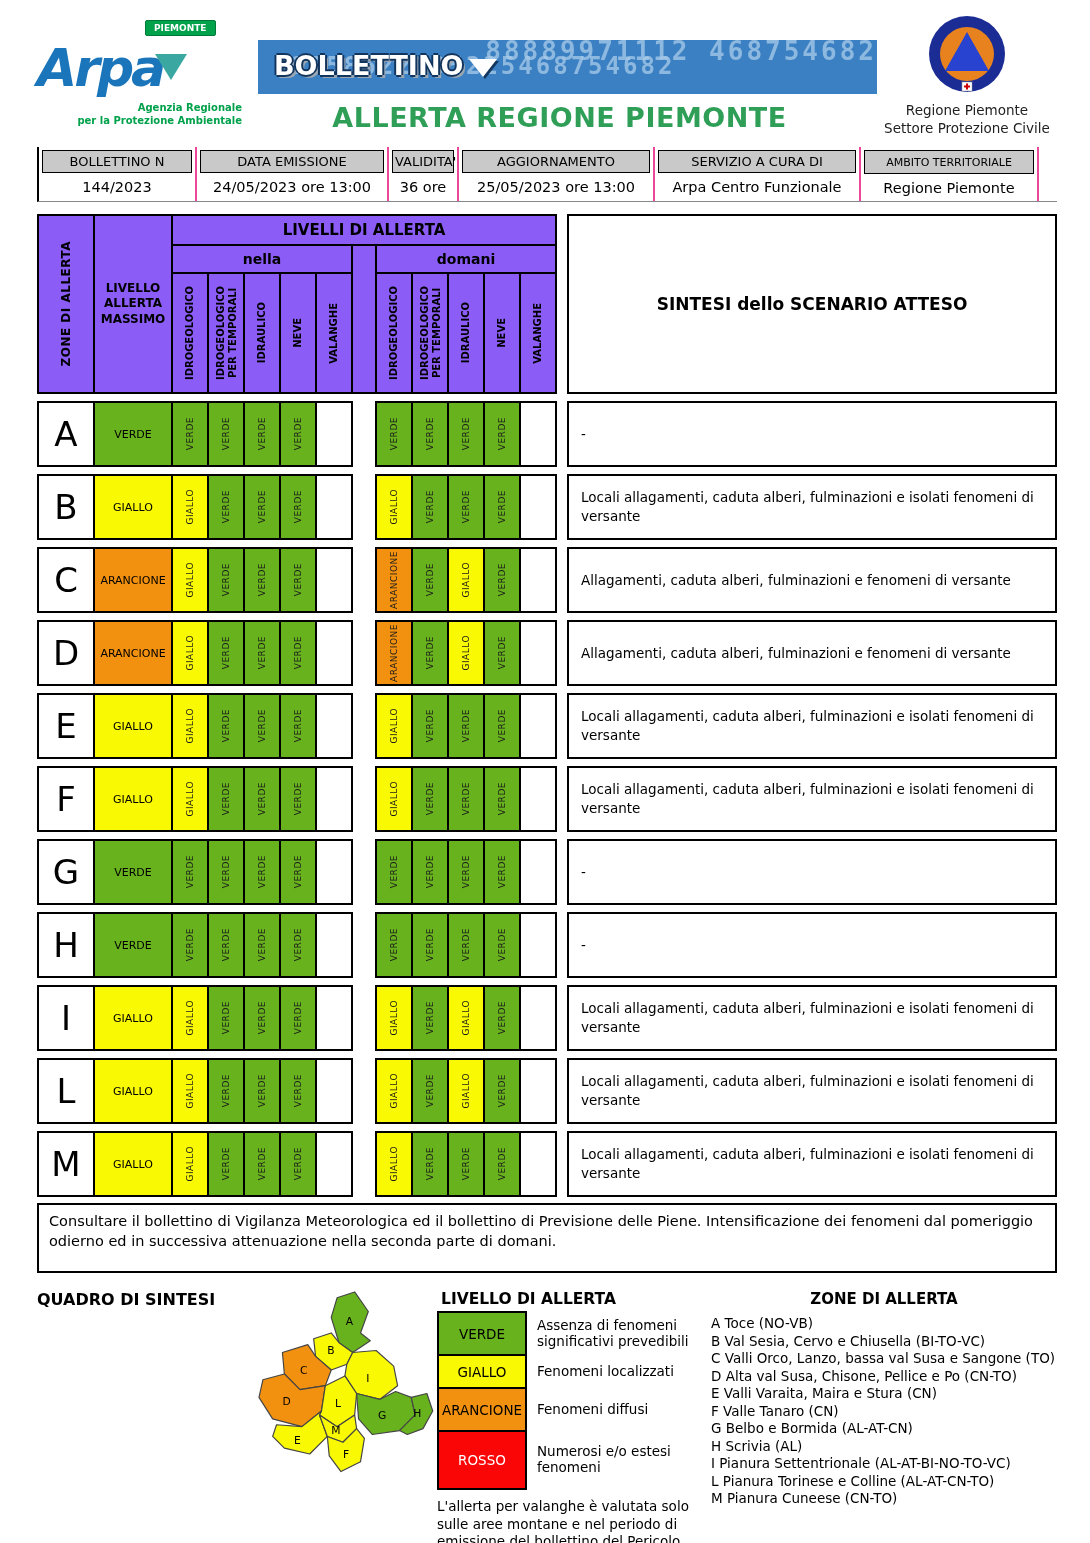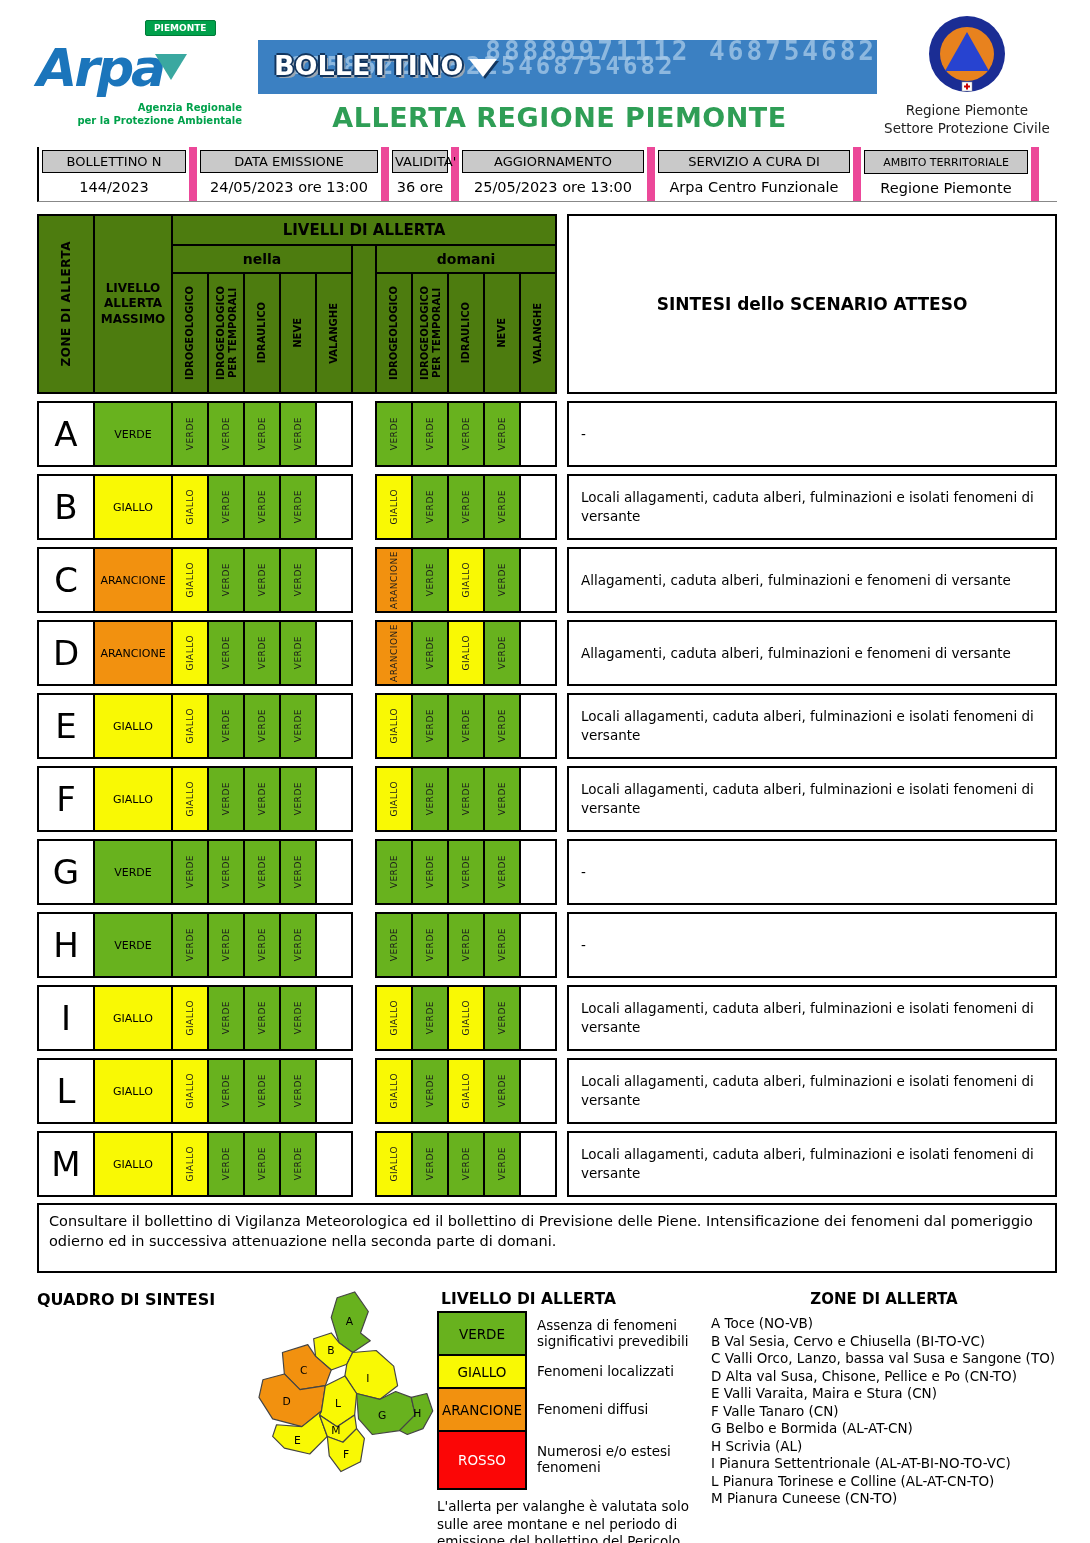--- a/index.html
+++ b/index.html
@@ -23,30 +23,30 @@
   .btitle { position:absolute; top:10px; left:16px; font-size:27px; font-weight:bold; color:#fff;
             text-shadow:-2px 0 #12355e, 0 2px #12355e, 2px 0 #12355e, 0 -2px #12355e, 3px 3px 0 #9aa6b2; }
   .btri { display:inline-block; width:0; height:0; border-left:14px solid transparent; border-right:14px solid transparent; border-top:18px solid #fff; vertical-align:middle; margin-left:6px; filter:drop-shadow(2px 2px 0 #12355e); }
   .ptitle { margin-top:8px; text-align:center; font-size:27px; font-weight:bold; color:#2f9e56; letter-spacing:.5px; }
   .pclogo { width:180px; text-align:center; }
   .pclogo svg { display:block; margin:0 auto; }
   .pctxt { font-size:13.5px; line-height:1.3; color:#222; margin-top:4px; }
 
   
   .infobar { display:flex; width:1020px; margin-top:10px; border-left:2px solid #000; border-bottom:1px solid #888; }
-  .icol { border-right:8px solid #ec4899; padding:3px 3px 0 3px; text-align:center; }
+  .icol { border-right:2px solid #ec4899; padding:3px 3px 0 3px; text-align:center; }
   .icol .ihd { background:#c9c9c9; border:1px solid #000; font-size:13px; padding:3px 2px; }
   .icol:last-child .ihd { font-size:11px; padding:5px 1px 4px; }
   .icol .ival { font-size:14.5px; padding:6px 0 5px; }
 
   
   .atable { margin-top:12px; width:1020px; }
   .hl { width:520px; height:180px; border:2px solid #000; background:#000; display:grid;
         grid-template-columns:54px 76px repeat(5,34px) 22px repeat(5,34px); grid-template-rows:28px 26px 1fr; gap:2px; }
-  .hl > div { background:#4d7c0f; display:flex; align-items:center; justify-content:center; text-align:center; }
+  .hl > div { background:#8b5cf6; display:flex; align-items:center; justify-content:center; text-align:center; }
   .h-zone { grid-column:1; grid-row:1/4; }
   .h-max { grid-column:2; grid-row:1/4; font-size:12px; font-weight:bold; line-height:1.3; }
   .h-liv { grid-column:3/14; grid-row:1; font-size:15px; font-weight:bold; }
   .h-oggi { grid-column:3/8; grid-row:2; font-size:14px; font-weight:bold; }
   .h-gap { grid-column:8; grid-row:2/4; }
   .h-dom { grid-column:9/14; grid-row:2; font-size:14px; font-weight:bold; }
   .vrot { writing-mode:vertical-rl; transform:rotate(180deg); }
   .h-zone .vrot { font-size:12px; font-weight:bold; letter-spacing:.5px; }
   .hazhdr .vrot { font-size:10px; font-weight:bold; line-height:1.15; white-space:pre-line; text-align:center; }
   .hdrrow { display:flex; }

